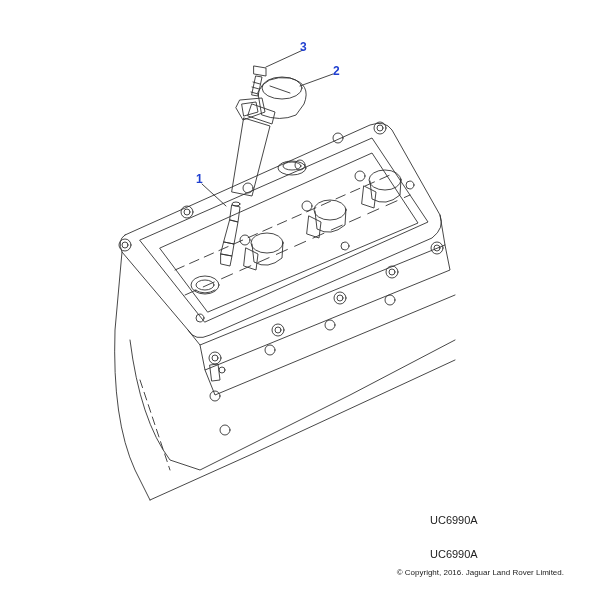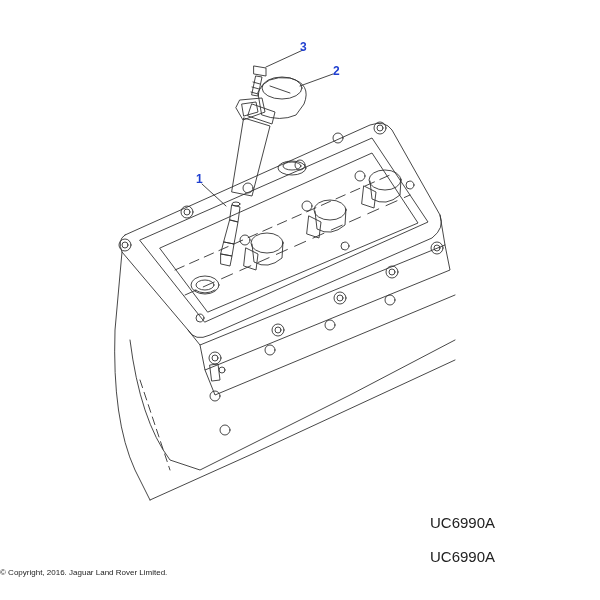--- a/index.html
+++ b/index.html
@@ -1,20 +1,20 @@
 <!DOCTYPE html>
 <html><head>
 <meta charset="utf-8">
 <style>
   html, body { margin:0; padding:0; background:#ffffff; }
   body { width:600px; height:600px; position:relative; overflow:hidden; font-family:"Liberation Sans", sans-serif; }
   .diagram { position:absolute; left:0; top:0; width:600px; height:600px; }
   .callout { position:absolute; color:#1f3fd0; font-weight:bold; font-size:12px; font-family:"Liberation Sans", sans-serif; }
-  .ref { position:absolute; font-size:15px; color:#222; font-family:"Liberation Sans", sans-serif; }
-  .copyright { position:absolute; left:0; width:564px; text-align:left; top:568px; font-size:8px; color:#222; }
+  .ref { position:absolute; font-size:11px; color:#222; font-family:"Liberation Sans", sans-serif; }
+  .copyright { position:absolute; left:0; width:564px; text-align:right; top:568px; font-size:8px; color:#222; }
 </style>
 </head>
 <body>
 
 <div class="diagram">
 <svg width="600" height="600" viewBox="0 0 600 600">
   <g fill="none" stroke="#333" stroke-width="0.9" stroke-linejoin="round" stroke-linecap="round">
 
     <path d="M125,235 L370,125 Q385,120 392,130 L440,215 Q445,228 432,238 L210,335 Q195,342 188,330 L122,252 Q117,240 125,235 Z"></path>
     <path d="M140,240 L372,138 L428,222 L205,322 Z"></path>

